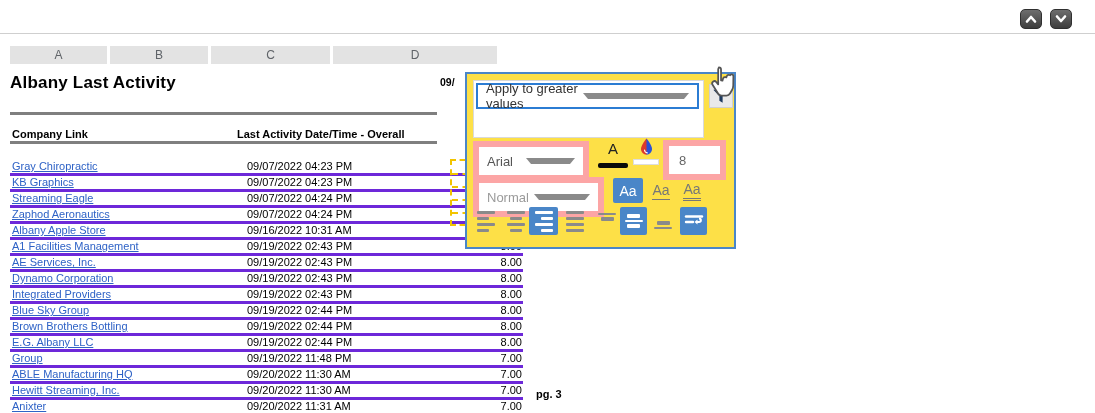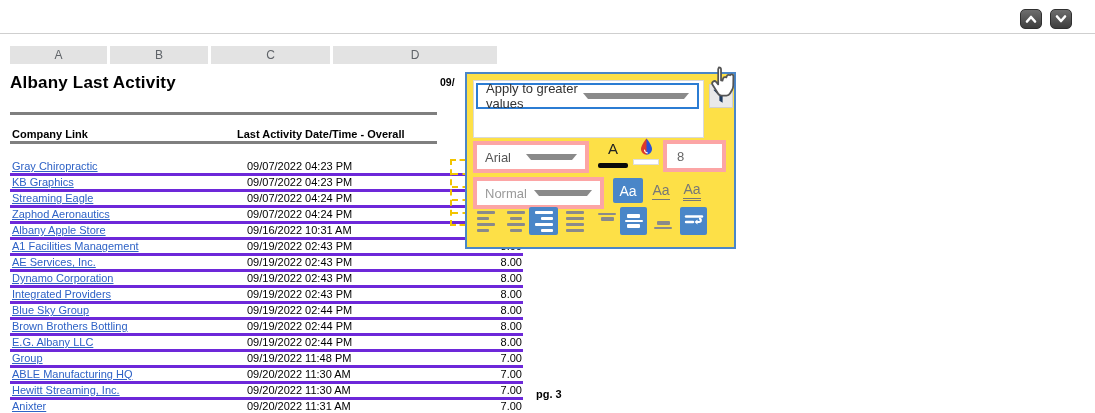--- a/index.html
+++ b/index.html
@@ -52,21 +52,21 @@
     position:absolute;left:9px;top:9px;width:223px;height:26px;border:2px solid #2b7cd3;box-sizing:border-box;
     background:#fff;font-size:13px;color:#333;display:flex;align-items:center;padding:0 8px;cursor:pointer;
   }
   .apply-select span{flex:1;}
   .tri{width:0;height:0;border-left:5px solid transparent;border-right:5px solid transparent;border-top:6px solid #8a8a8a;}
   .filterbtn{
     position:absolute;left:242px;top:10px;width:24px;height:24px;background:#e9e9e9;border:1px solid #cfcfcf;
     display:flex;align-items:center;justify-content:center;padding:0;cursor:pointer;
   }
   .ffam,.fstyle,.fsize{
-    position:absolute;height:32px;border:4px solid #fca5a5;box-sizing:border-box;background:#fff;
+    position:absolute;height:40px;border:6px solid #fca5a5;box-sizing:border-box;background:#fff;
     font-size:13px;display:flex;align-items:center;padding:0 8px;cursor:pointer;
   }
   .ffam{left:6px;top:67px;width:116px;color:#555;}
   .fstyle{left:6px;top:103px;width:131px;color:#9a9a9a;}
   .fsize{left:196px;top:66px;width:63px;color:#666;padding-left:10px;}
   .ffam span,.fstyle span{flex:1;}
   .fontcolor{position:absolute;left:128px;top:63px;width:36px;height:40px;display:flex;flex-direction:column;align-items:center;cursor:pointer;}
   .fontcolor .A{font-size:15px;color:#222;line-height:20px;margin-top:2px;}
   .fontcolor .colorbar{width:30px;height:5px;background:#0a0a0a;border-radius:2px;margin-top:4px;}
   .dropletbtn{position:absolute;left:164px;top:63px;width:30px;height:40px;display:flex;flex-direction:column;align-items:center;cursor:pointer;}

